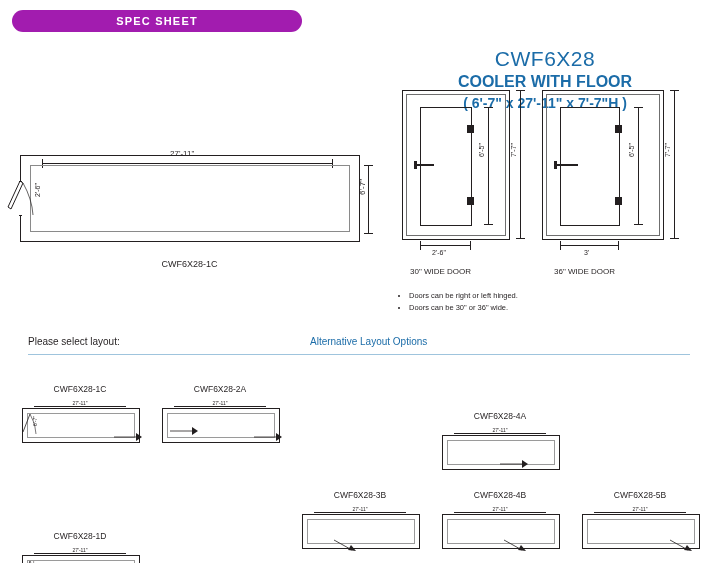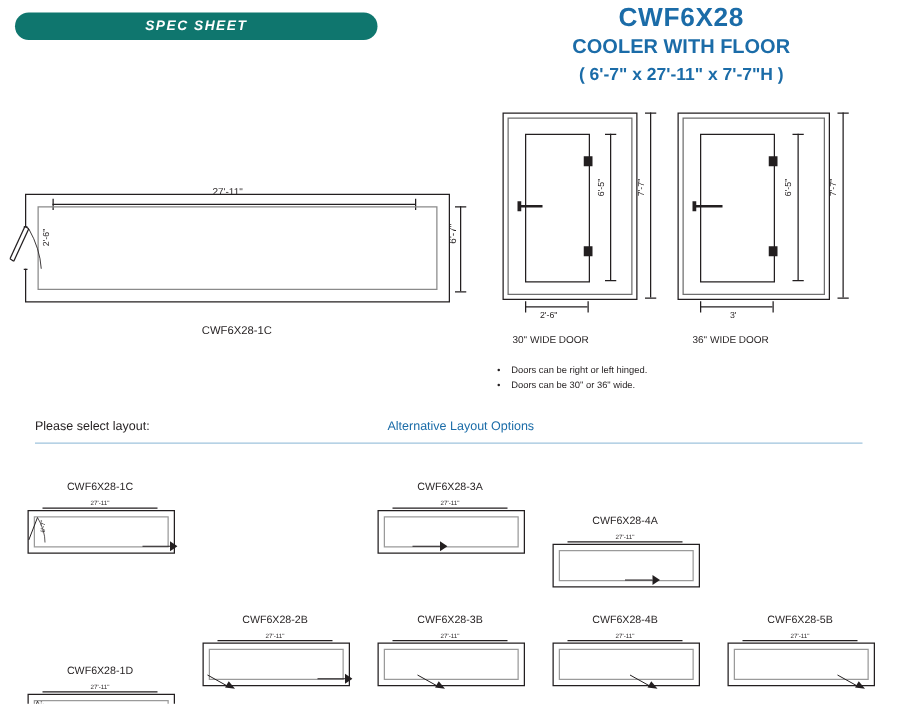--- a/index.html
+++ b/index.html
@@ -9,31 +9,31 @@
     font-family:"Liberation Sans", sans-serif;
     color:#231f20;
     position:relative;
     overflow:hidden;
   }
   .page{position:relative;width:718px;height:563px;}
 
   
   .spec-banner{
     position:absolute;left:12px;top:10px;width:290px;height:22px;
-    background:#0f766e;border-radius:11px;font-style:italic;
+    background:#a21caf;border-radius:11px;
   }
   .spec-banner span{
     display:block;text-align:center;line-height:22px;
     color:#ffffff;font-size:11px;font-weight:bold;letter-spacing:1.2px;
   }
   .title-block{
     position:absolute;left:380px;top:4px;width:330px;text-align:center;
     color:#1b6ca8;
   }
-  .title-main{font-size:21px;font-weight:bold;letter-spacing:.5px;line-height:22px;}
+  .title-main{font-size:21px;font-weight:normal;letter-spacing:.5px;line-height:22px;margin-top:44px;}
   .title-sub{font-size:16px;font-weight:bold;line-height:20px;margin-top:2px;}
   .title-dims{font-size:14px;font-weight:bold;line-height:18px;margin-top:2px;}
 
   
   .lbl{position:absolute;font-size:7px;color:#231f20;white-space:nowrap;}
   .vert{writing-mode:vertical-rl;transform:rotate(180deg);}
 
   
   .plan{position:absolute;left:12px;top:145px;width:355px;height:130px;}
   .plan-outer{position:absolute;left:8px;top:10px;width:338px;height:85px;border:1px solid #231f20;}
@@ -195,34 +195,38 @@
         <line x1="12" y1="2" x2="5" y2="20" stroke="#231f20" stroke-width="0.8"></line>
         <path d="M12 2 Q18 12 18 22" stroke="#231f20" stroke-width="0.6" fill="none"></path>
       </svg>
       <svg width="30" height="14" style="position:absolute;left:92px;top:30px;">
         <line x1="2" y1="7" x2="24" y2="7" stroke="#231f20" stroke-width="0.8"></line>
         <polygon points="24,3 30,7 24,11" fill="#231f20"></polygon>
       </svg>
     </div>
   </div>
 
-
-  <div class="thumb" style="left:300px;top:384px;">
-    <div class="thumb-title">CWF6X28-3A</div>
-    <div class="thumb-draw">
-      <div class="t-dim">27'-11"</div>
-      <div class="t-dimline"></div>
-      <div class="t-outer"></div>
-        <div class="t-inner"></div>
-      <svg width="30" height="14" style="position:absolute;left:28px;top:30px;">
-        <line x1="2" y1="7" x2="24" y2="7" stroke="#231f20" stroke-width="0.8"></line>
-        <polygon points="24,3 30,7 24,11" fill="#231f20"></polygon>
-      </svg>
-    </div>
-  </div>
+  <div class="thumb" style="left:160px;top:384px;">
+    <div class="thumb-title">CWF6X28-2A</div>
+    <div class="thumb-draw">
+      <div class="t-dim">27'-11"</div>
+      <div class="t-dimline"></div>
+      <div class="t-outer"></div>
+        <div class="t-inner"></div>
+      <svg width="30" height="14" style="position:absolute;left:8px;top:24px;">
+        <line x1="2" y1="7" x2="24" y2="7" stroke="#231f20" stroke-width="0.8"></line>
+        <polygon points="24,3 30,7 24,11" fill="#231f20"></polygon>
+      </svg>
+      <svg width="30" height="14" style="position:absolute;left:92px;top:30px;">
+        <line x1="2" y1="7" x2="24" y2="7" stroke="#231f20" stroke-width="0.8"></line>
+        <polygon points="24,3 30,7 24,11" fill="#231f20"></polygon>
+      </svg>
+    </div>
+  </div>
+
 
   <div class="thumb" style="left:440px;top:384px;margin-top:27px;">
     <div class="thumb-title">CWF6X28-4A</div>
     <div class="thumb-draw">
       <div class="t-dim">27'-11"</div>
       <div class="t-dimline"></div>
       <div class="t-outer"></div>
         <div class="t-inner"></div>
       <svg width="30" height="14" style="position:absolute;left:58px;top:30px;">
         <line x1="2" y1="7" x2="24" y2="7" stroke="#231f20" stroke-width="0.8"></line>
@@ -244,37 +248,20 @@
         <line x1="12" y1="2" x2="5" y2="20" stroke="#231f20" stroke-width="0.8"></line>
         <path d="M12 2 Q18 12 18 22" stroke="#231f20" stroke-width="0.6" fill="none"></path>
       </svg>
       <svg width="30" height="14" style="position:absolute;left:92px;top:30px;">
         <line x1="2" y1="7" x2="24" y2="7" stroke="#231f20" stroke-width="0.8"></line>
         <polygon points="24,3 30,7 24,11" fill="#231f20"></polygon>
       </svg>
     </div>
   </div>
 
-  <div class="thumb" style="left:160px;top:490px;">
-    <div class="thumb-title">CWF6X28-2B</div>
-    <div class="thumb-draw">
-      <div class="t-dim">27'-11"</div>
-      <div class="t-dimline"></div>
-      <div class="t-outer"></div>
-        <div class="t-inner"></div>
-      <svg width="30" height="16" style="position:absolute;left:4px;top:32px;">
-        <line x1="2" y1="2" x2="20" y2="12" stroke="#231f20" stroke-width="0.8"></line>
-        <polygon points="16,12 24,13 19,7" fill="#231f20"></polygon>
-      </svg>
-      <svg width="30" height="14" style="position:absolute;left:92px;top:30px;">
-        <line x1="2" y1="7" x2="24" y2="7" stroke="#231f20" stroke-width="0.8"></line>
-        <polygon points="24,3 30,7 24,11" fill="#231f20"></polygon>
-      </svg>
-    </div>
-  </div>
 
   <div class="thumb" style="left:300px;top:490px;">
     <div class="thumb-title">CWF6X28-3B</div>
     <div class="thumb-draw">
       <div class="t-dim">27'-11"</div>
       <div class="t-dimline"></div>
       <div class="t-outer"></div>
         <div class="t-inner"></div>
       <svg width="30" height="16" style="position:absolute;left:32px;top:32px;">
         <line x1="2" y1="2" x2="20" y2="12" stroke="#231f20" stroke-width="0.8"></line>

